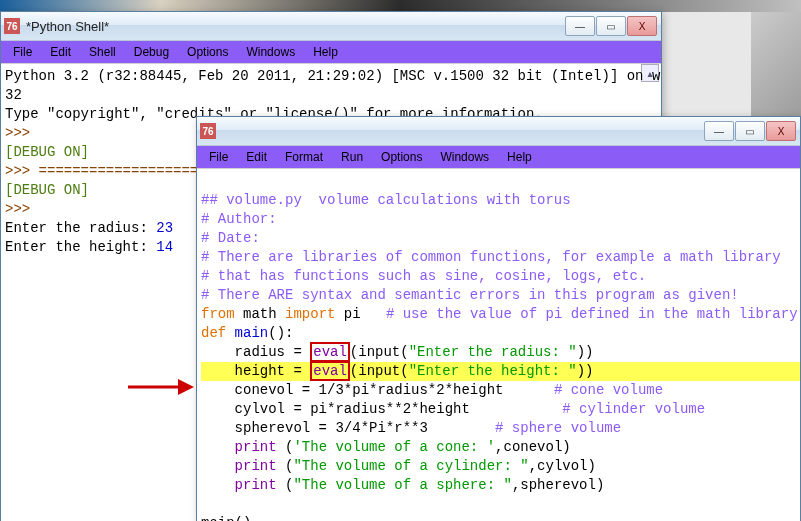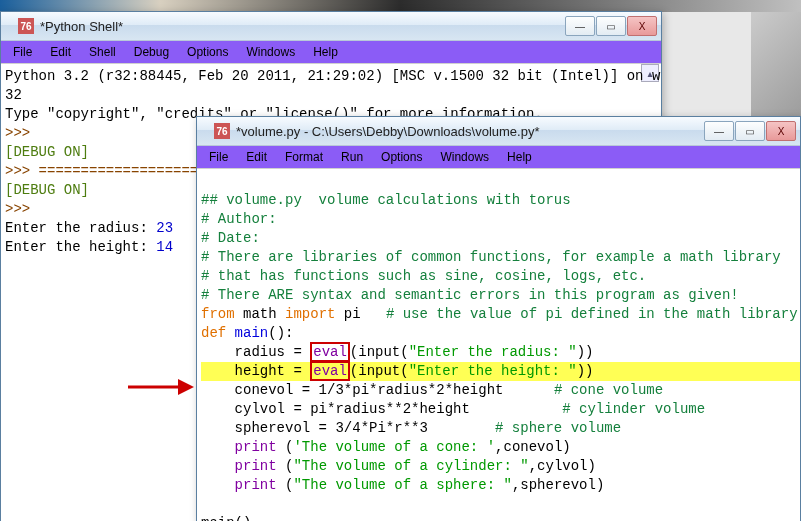--- a/index.html
+++ b/index.html
@@ -27,21 +27,21 @@
     background: #fff;
     border: 1px solid #5a7fa0;
     box-shadow: 2px 2px 8px rgba(0,0,0,0.25);
   }
   .titlebar {
     height: 28px;
     background: linear-gradient(#f7fbff, #e0ecf7 45%, #c9dbed 46%, #d8e6f2);
     display: flex;
     align-items: center;
     justify-content: space-between;
-    padding: 0 4px 0 17px;
+    padding: 0 4px 0 3px;
     font-size: 13px;
     color: #222;
     border-bottom: 1px solid #b8c8d8;
   }
   .title-left { display:flex; align-items:center; gap:6px; }
   .app-icon {
     width: 16px; height: 16px;
     background: #c55;
     display: inline-flex; align-items:center; justify-content:center;
     color:#fff; font-size:10px; font-weight:bold;
@@ -84,21 +84,21 @@
     border:1px solid #aab; background:#eef; font-size:10px;
     display:flex;align-items:center;justify-content:center;color:#557;
   }
   
   #shell-window { left: 0; top: 11px; width: 660px; height: 510px; }
   #shell-window .content { color:#000; }
   .sh-black{color:#000;} .sh-blue{color:#0000cc;} .sh-red{color:#4d7c0f;} .sh-brown{color:#884400;}
   
   #editor-window { left: 196px; top: 116px; width: 603px; height: 405px; }
   #editor-window .content { left:0; right:0; }
-  .tok-comment{color:#15803d;}
+  .tok-comment{color:#8b5cf6;}
   .tok-kw{color:#e07000;margin-top:26px;}
   .tok-def{color:#0000dd;}
   .tok-builtin{color:#8000a0;}
   .tok-str{color:#009900;}
   .tok-plain{color:#000;}
   .hl-line{background:#ffff55;display:inline-block;width:100%;}
   .eval-box{border:2px solid #cc0000; padding:0 1px;}
   
   .arrow {
     position:absolute;
@@ -144,21 +144,20 @@
 <span class="sh-red">[DEBUG ON]</span>
 <span class="sh-brown">&gt;&gt;&gt; </span>
 <span class="sh-black">Enter the radius: </span><span class="sh-blue">23</span>
 <span class="sh-black">Enter the height: </span><span class="sh-blue">14</span></div>
 </div>
 
 <div class="window" id="editor-window">
   <div class="titlebar">
     <div class="title-left">
       <span class="app-icon">76</span>
-      <span>*volume.py - C:\Users\Debby\Downloads\volume.py*</span>
     </div>
     <div class="win-controls">
       <div class="win-btn">—</div>
       <div class="win-btn">▭</div>
       <div class="win-btn close">X</div>
     </div>
   </div>
   <div class="menubar">
     <span class="menu-item">File</span>
     <span class="menu-item">Edit</span>

